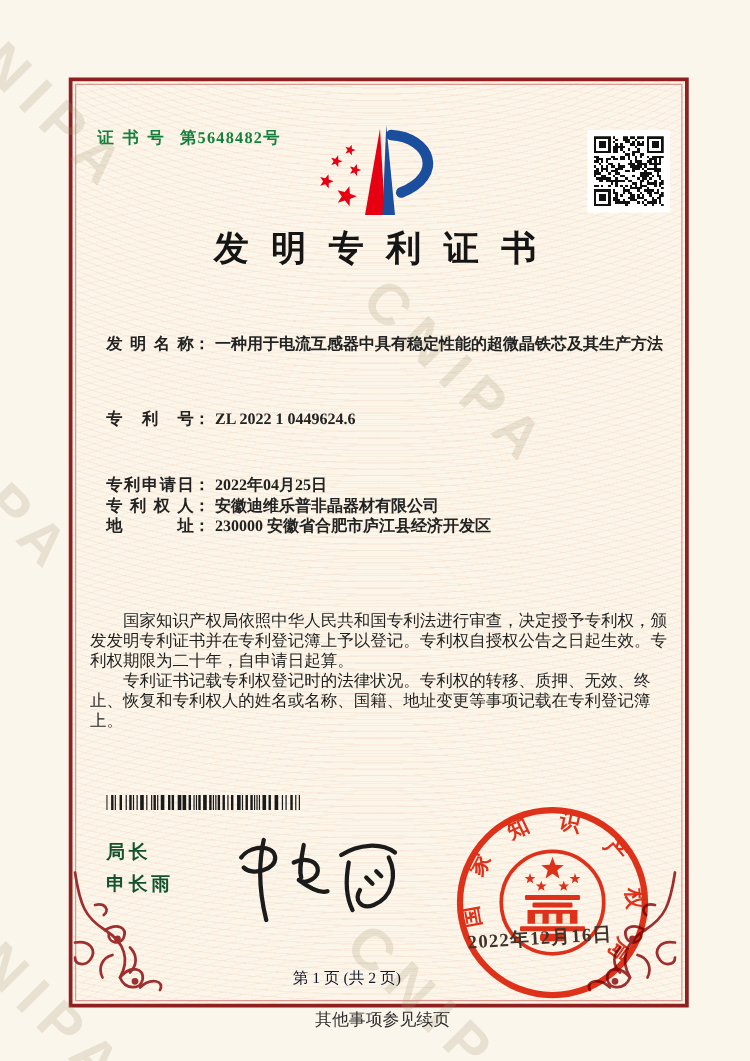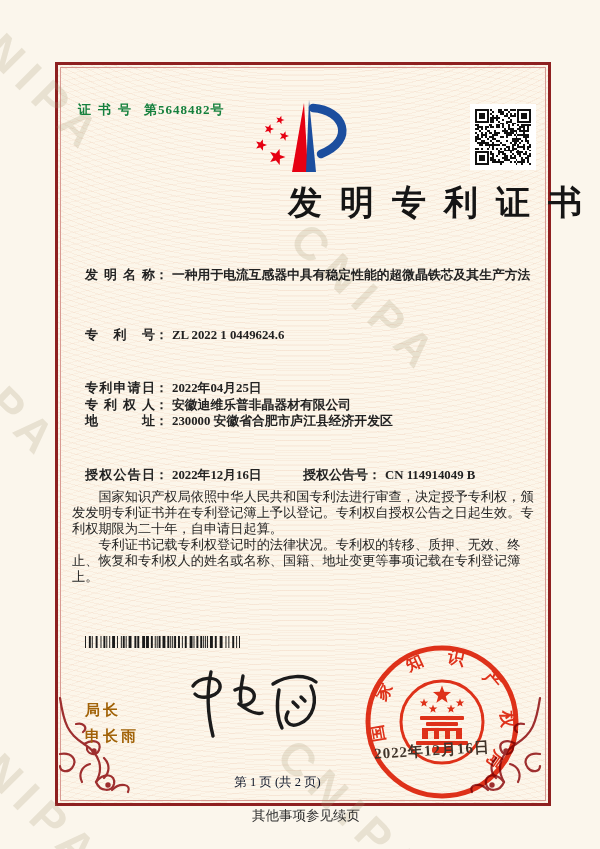--- a/index.html
+++ b/index.html
@@ -19,34 +19,34 @@
   .frame-inner{position:absolute;inset:2px;border:1px solid #d89a92;pointer-events:none;}
   .corner-orn{position:absolute;z-index:3;}
   
   .content{position:absolute;inset:0;z-index:3;}
   .cert-no{position:absolute;left:78px;top:101px;font-size:13px;font-weight:700;color:#15803d;}
   .cert-no .lbl{letter-spacing:7px;}
   .cert-no .num{letter-spacing:1px;margin-left:6px;}
   .logo{position:absolute;left:228px;top:94px;}
   .qr-box{position:absolute;left:470px;top:104px;width:66px;height:66px;background:#fff;
           display:flex;align-items:center;justify-content:center;}
-  .title{position:absolute;left:0;top:180px;width:100%;text-align:right;
-         font-size:34px;font-weight:700;letter-spacing:18px;text-indent:18px;color:#151515;}
+  .title{position:absolute;left:0;top:180px;width:100%;text-align:center;
+         font-size:28px;font-weight:700;letter-spacing:18px;text-indent:18px;color:#151515;}
   .row{position:absolute;left:85px;width:460px;font-size:13px;font-weight:700;color:#222;white-space:nowrap;}
   .flabel{display:inline-block;width:70px;text-align:justify;text-align-last:justify;}
   .colon{display:inline-block;}
   .fvalue{margin-left:4px;font-size:12.8px;}
   .pair2{position:absolute;left:218px;top:0;}
   .pair2 .flabel{width:65px;}
   .paras{position:absolute;left:72px;top:489px;width:463px;font-size:13.2px;
          line-height:16px;color:#1f1f1f;}
   .paras p{margin:0;text-indent:2em;}
   .barcode{position:absolute;left:85px;top:636px;width:155px;height:12px;}
-  .signer{position:absolute;left:85px;top:697px;font-family:"Liberation Sans","DejaVu Sans",sans-serif;
-          font-weight:700;font-size:15px;color:#a16207;letter-spacing:3px;line-height:26px;}
+  .signer{position:absolute;left:85px;top:669px;font-family:"Liberation Sans","DejaVu Sans",sans-serif;
+          font-weight:700;font-size:15px;color:#14532d;letter-spacing:3px;line-height:26px;}
   .signature{position:absolute;left:177px;top:660px;}
   .seal{position:absolute;left:358px;top:638px;z-index:4;mix-blend-mode:multiply;opacity:.93;}
   .seal-char{font-size:17px;font-weight:700;fill:#e0230a;font-family:"Liberation Serif","DejaVu Serif",serif;}
   .seal-date{position:absolute;left:374px;top:740px;width:158px;z-index:5;
              font-size:15px;font-weight:700;color:#40342a;letter-spacing:1px;
              transform:rotate(-3.5deg);white-space:nowrap;}
   .page-num{position:absolute;left:190px;top:774px;width:175px;text-align:center;
             font-size:12.5px;color:#0f172a;}
   .footer-note{position:absolute;left:200px;top:807px;width:160px;text-align:right;
                font-size:13.5px;color:#2e2e2e;z-index:3;}
@@ -449,26 +449,20 @@
     </div>
     <div class="row" style="top:379px">
       <span class="flabel">专利申请日</span><span class="colon">：</span><span class="fvalue">2022年04月25日</span>
     </div>
     <div class="row" style="top:396px">
       <span class="flabel">专利权人</span><span class="colon">：</span><span class="fvalue">安徽迪维乐普非晶器材有限公司</span>
     </div>
     <div class="row" style="top:412px">
       <span class="flabel">地址</span><span class="colon">：</span><span class="fvalue">230000 安徽省合肥市庐江县经济开发区</span>
     </div>
-    <div class="row" style="top:466px">
-      <span class="flabel">授权公告日</span><span class="colon">：</span><span class="fvalue">2022年12月16日</span>
-      <span class="pair2">
-        <span class="flabel">授权公告号</span><span class="colon">：</span><span class="fvalue">CN 114914049 B</span>
-      </span>
-    </div>
 
     <div class="paras">
       <p>国家知识产权局依照中华人民共和国专利法进行审查，决定授予专利权，颁发发明专利证书并在专利登记簿上予以登记。专利权自授权公告之日起生效。专利权期限为二十年，自申请日起算。</p>
       <p>专利证书记载专利权登记时的法律状况。专利权的转移、质押、无效、终止、恢复和专利权人的姓名或名称、国籍、地址变更等事项记载在专利登记簿上。</p>
     </div>
 
     <svg id="barcode-svg" class="barcode" viewBox="0 0 160 12" preserveAspectRatio="none">
         <rect x="0" y="0" width="1" height="12" fill="#1a1a1a"></rect>
         <rect x="4" y="0" width="2" height="12" fill="#1a1a1a"></rect>
         <rect x="7" y="0" width="1" height="12" fill="#1a1a1a"></rect>

